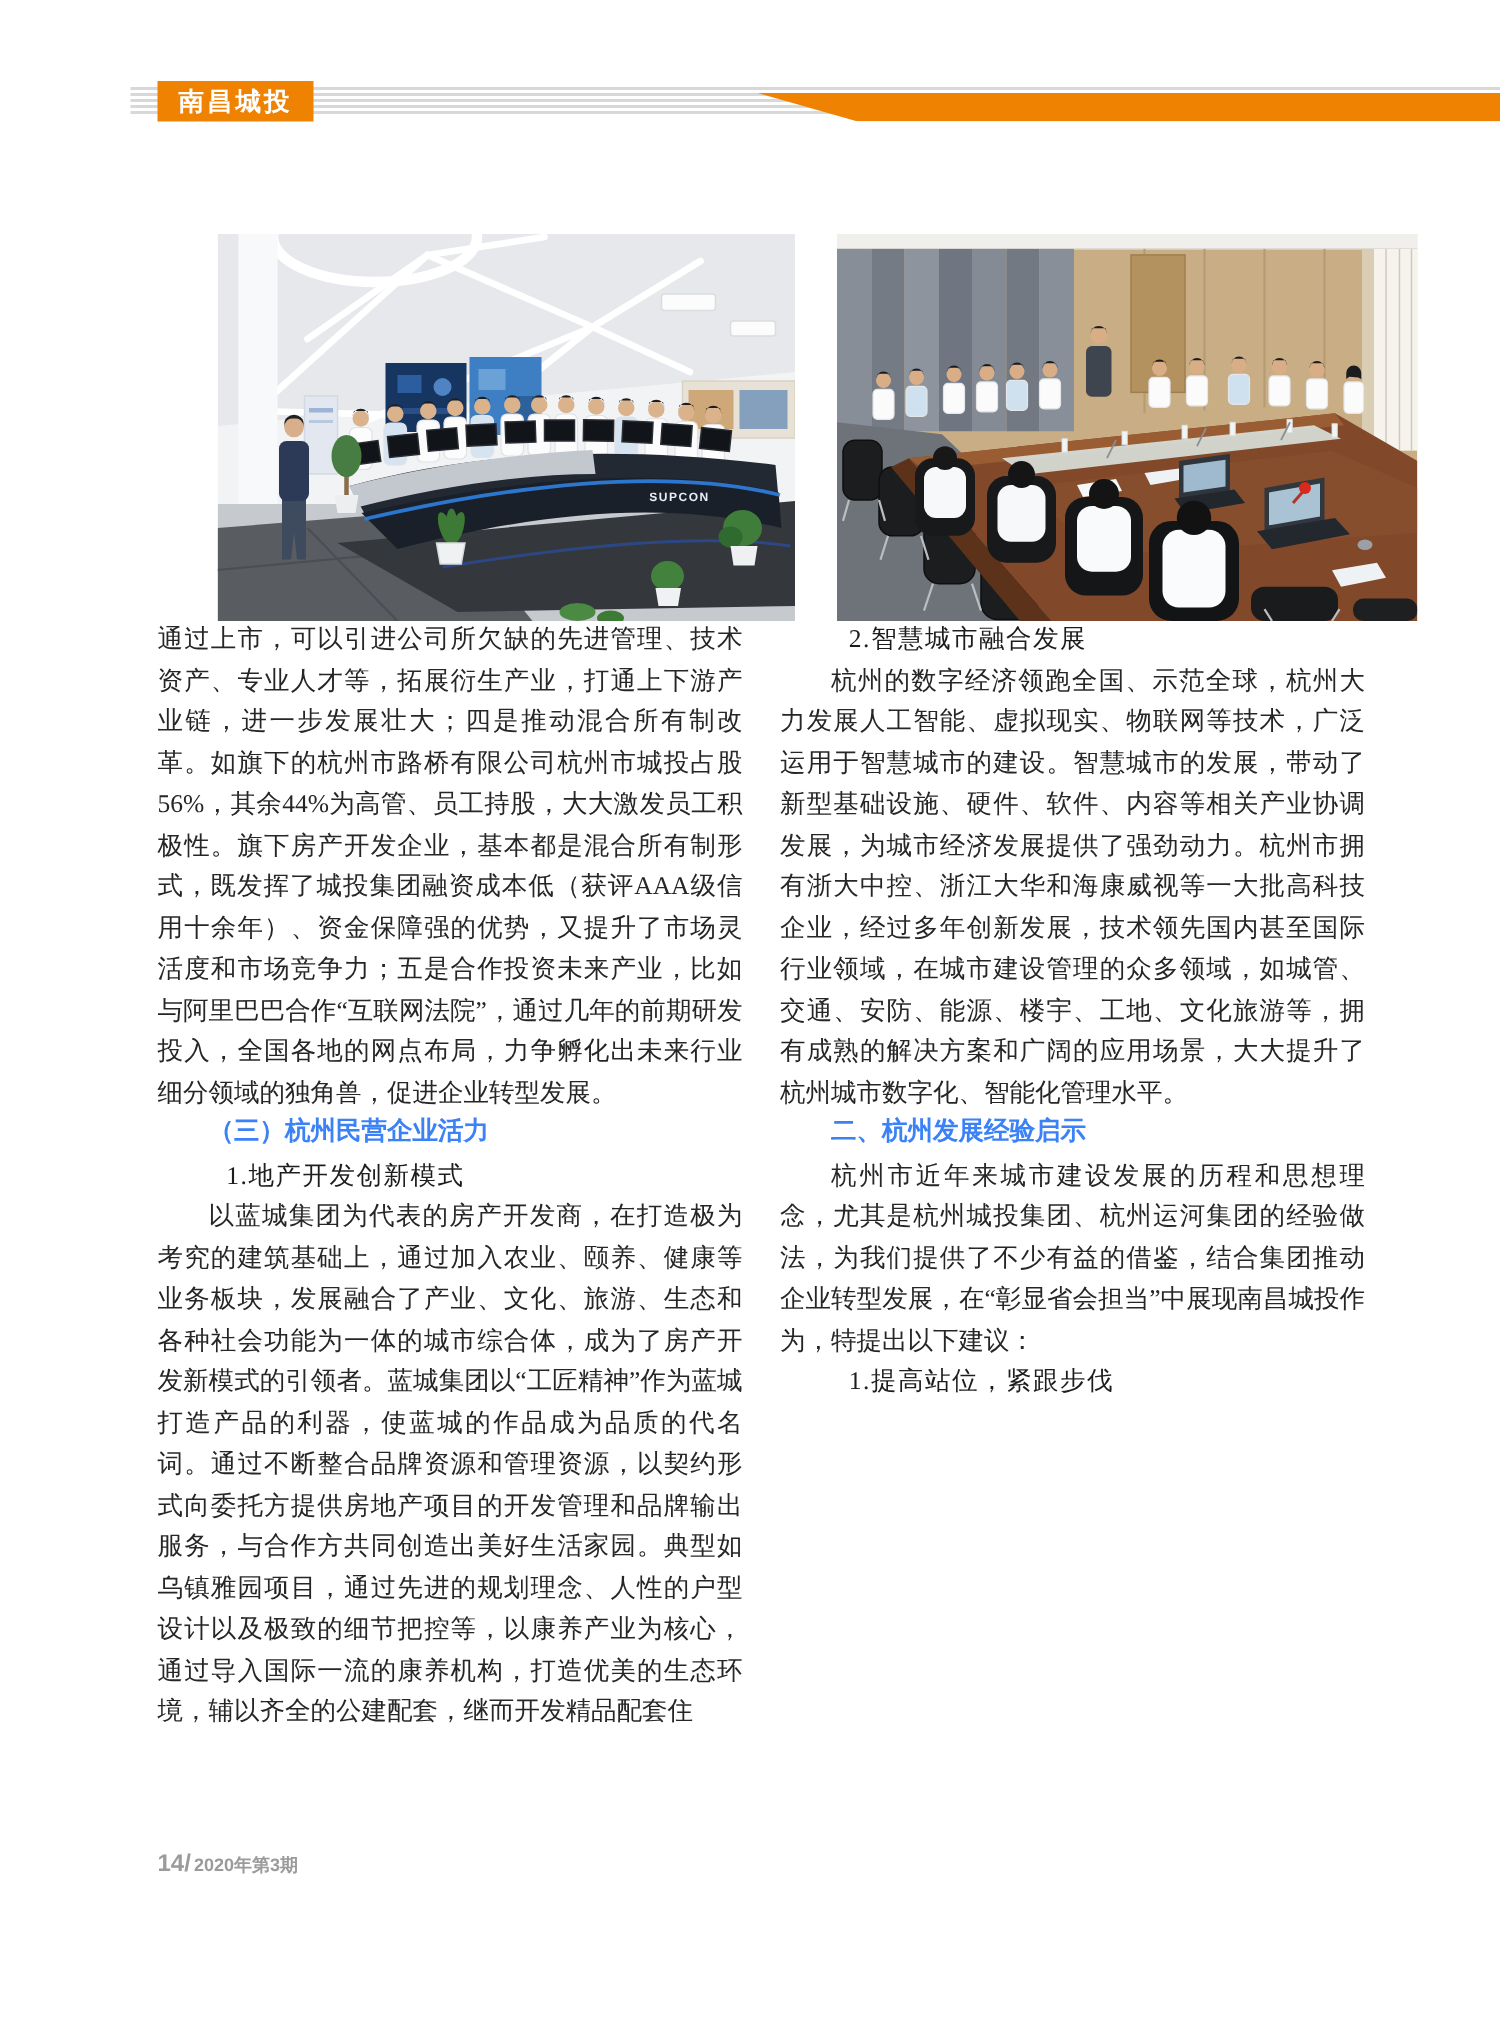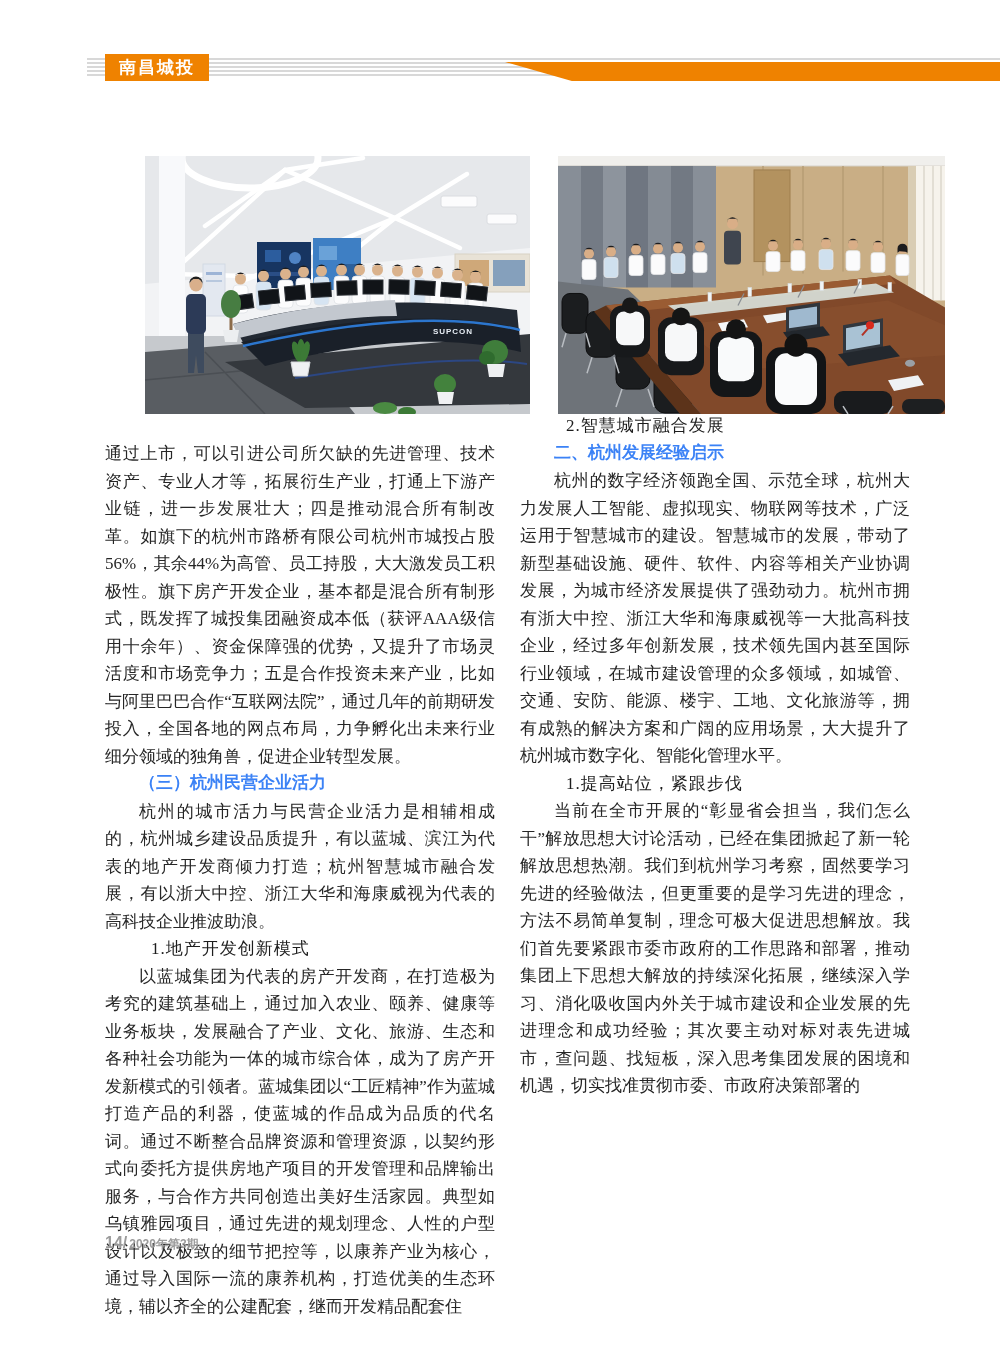--- a/index.html
+++ b/index.html
@@ -21,21 +21,21 @@
   .photo-left{left:105px;width:385px;}
   .photo-right{left:518px;width:387px;}
   .photo svg{display:block;width:100%;height:100%;}
 
   
   .col{position:absolute;top:412px;width:390px;}
   .col-left{left:105px;}
   .col-right{left:520px;}
   .para{margin:0;font-size:17px;line-height:27.5px;color:#262626;
         text-align:justify;text-justify:inter-ideograph;}
-  .para.flow{text-indent:0;margin-top:28px;}
+  .para.flow{text-indent:0;}
   .para.body{text-indent:2em;}
   .para.heading{text-indent:2em;font-family:Liberation Mono, monospace;
                 font-weight:bold;color:#3b82f6;}
   .para.subhead{text-indent:2.7em;color:#1d1d1d;letter-spacing:1px;}
 
   
   .pfooter{position:absolute;left:105px;top:1234px;display:flex;align-items:baseline;gap:2px;
            color:#9b9b9b;font-family:"Liberation Sans","DejaVu Sans",sans-serif;font-weight:bold;}
   .pfooter .pagenum{font-size:16px;}
   .pfooter .issue{font-size:12px;text-align:right;}
@@ -329,30 +329,29 @@
         <rect x="344" y="244" width="43" height="15" rx="7" fill="#1d1f21"></rect>
         <path d="M290,259 l-5,-8 M330,259 l5,-8" stroke="#b9bdc2" stroke-width="1.5"></path>
       </g>
     </svg>
   </figure>
 
   <main>
     <section class="col col-left">
         <p class="para flow">通过上市，可以引进公司所欠缺的先进管理、技术资产、专业人才等，拓展衍生产业，打通上下游产业链，进一步发展壮大；四是推动混合所有制改革。如旗下的杭州市路桥有限公司杭州市城投占股56%，其余44%为高管、员工持股，大大激发员工积极性。旗下房产开发企业，基本都是混合所有制形式，既发挥了城投集团融资成本低（获评AAA级信用十余年）、资金保障强的优势，又提升了市场灵活度和市场竞争力；五是合作投资未来产业，比如与阿里巴巴合作“互联网法院”，通过几年的前期研发投入，全国各地的网点布局，力争孵化出未来行业细分领域的独角兽，促进企业转型发展。</p>
         <p class="para heading">（三）杭州民营企业活力</p>
-        <p class="para body">杭州的城市活力与民营企业活力是相辅相成的，杭州城乡建设品质提升，有以蓝城、滨江为代表的地产开发商倾力打造；杭州智慧城市融合发展，有以浙大中控、浙江大华和海康威视为代表的高科技企业推波助浪。</p>
         <p class="para subhead">1.地产开发创新模式</p>
         <p class="para body">以蓝城集团为代表的房产开发商，在打造极为考究的建筑基础上，通过加入农业、颐养、健康等业务板块，发展融合了产业、文化、旅游、生态和各种社会功能为一体的城市综合体，成为了房产开发新模式的引领者。蓝城集团以“工匠精神”作为蓝城打造产品的利器，使蓝城的作品成为品质的代名词。通过不断整合品牌资源和管理资源，以契约形式向委托方提供房地产项目的开发管理和品牌输出服务，与合作方共同创造出美好生活家园。典型如乌镇雅园项目，通过先进的规划理念、人性的户型设计以及极致的细节把控等，以康养产业为核心，通过导入国际一流的康养机构，打造优美的生态环境，辅以齐全的公建配套，继而开发精品配套住</p>
       </section>
     <section class="col col-right">
         <p class="para subhead">2.智慧城市融合发展</p>
+        <p class="para body">杭州的数字经济领跑全国、示范全球，杭州大力发展人工智能、虚拟现实、物联网等技术，广泛运用于智慧城市的建设。智慧城市的发展，带动了新型基础设施、硬件、软件、内容等相关产业协调发展，为城市经济发展提供了强劲动力。杭州市拥有浙大中控、浙江大华和海康威视等一大批高科技企业，经过多年创新发展，技术领先国内甚至国际行业领域，在城市建设管理的众多领域，如城管、交通、安防、能源、楼宇、工地、文化旅游等，拥有成熟的解决方案和广阔的应用场景，大大提升了杭州城市数字化、智能化管理水平。</p>
         <p class="para heading">二、杭州发展经验启示</p>
-        <p class="para body">杭州的数字经济领跑全国、示范全球，杭州大力发展人工智能、虚拟现实、物联网等技术，广泛运用于智慧城市的建设。智慧城市的发展，带动了新型基础设施、硬件、软件、内容等相关产业协调发展，为城市经济发展提供了强劲动力。杭州市拥有浙大中控、浙江大华和海康威视等一大批高科技企业，经过多年创新发展，技术领先国内甚至国际行业领域，在城市建设管理的众多领域，如城管、交通、安防、能源、楼宇、工地、文化旅游等，拥有成熟的解决方案和广阔的应用场景，大大提升了杭州城市数字化、智能化管理水平。</p>
+        <p class="para body">杭州市近年来城市建设发展的历程和思想理念，尤其是杭州城投集团、杭州运河集团的经验做法，为我们提供了不少有益的借鉴，结合集团推动企业转型发展，在“彰显省会担当”中展现南昌城投作为，特提出以下建议：</p>
         <p class="para subhead">1.提高站位，紧跟步伐</p>
-        <p class="para body">当前在全市开展的“彰显省会担当，我们怎么干”解放思想大讨论活动，已经在集团掀起了新一轮解放思想热潮。我们到杭州学习考察，固然要学习先进的经验做法，但更重要的是学习先进的理念，方法不易简单复制，理念可极大促进思想解放。我们首先要紧跟市委市政府的工作思路和部署，推动集团上下思想大解放的持续深化拓展，继续深入学习、消化吸收国内外关于城市建设和企业发展的先进理念和成功经验；其次要主动对标对表先进城市，查问题、找短板，深入思考集团发展的困境和机遇，切实找准贯彻市委、市政府决策部署的</p>
       </section>
   </main>
 
   <footer class="pfooter">
     <span class="pagenum">14/</span>
     <span class="issue">2020年第3期</span>
   </footer>
 
 </div>
 

